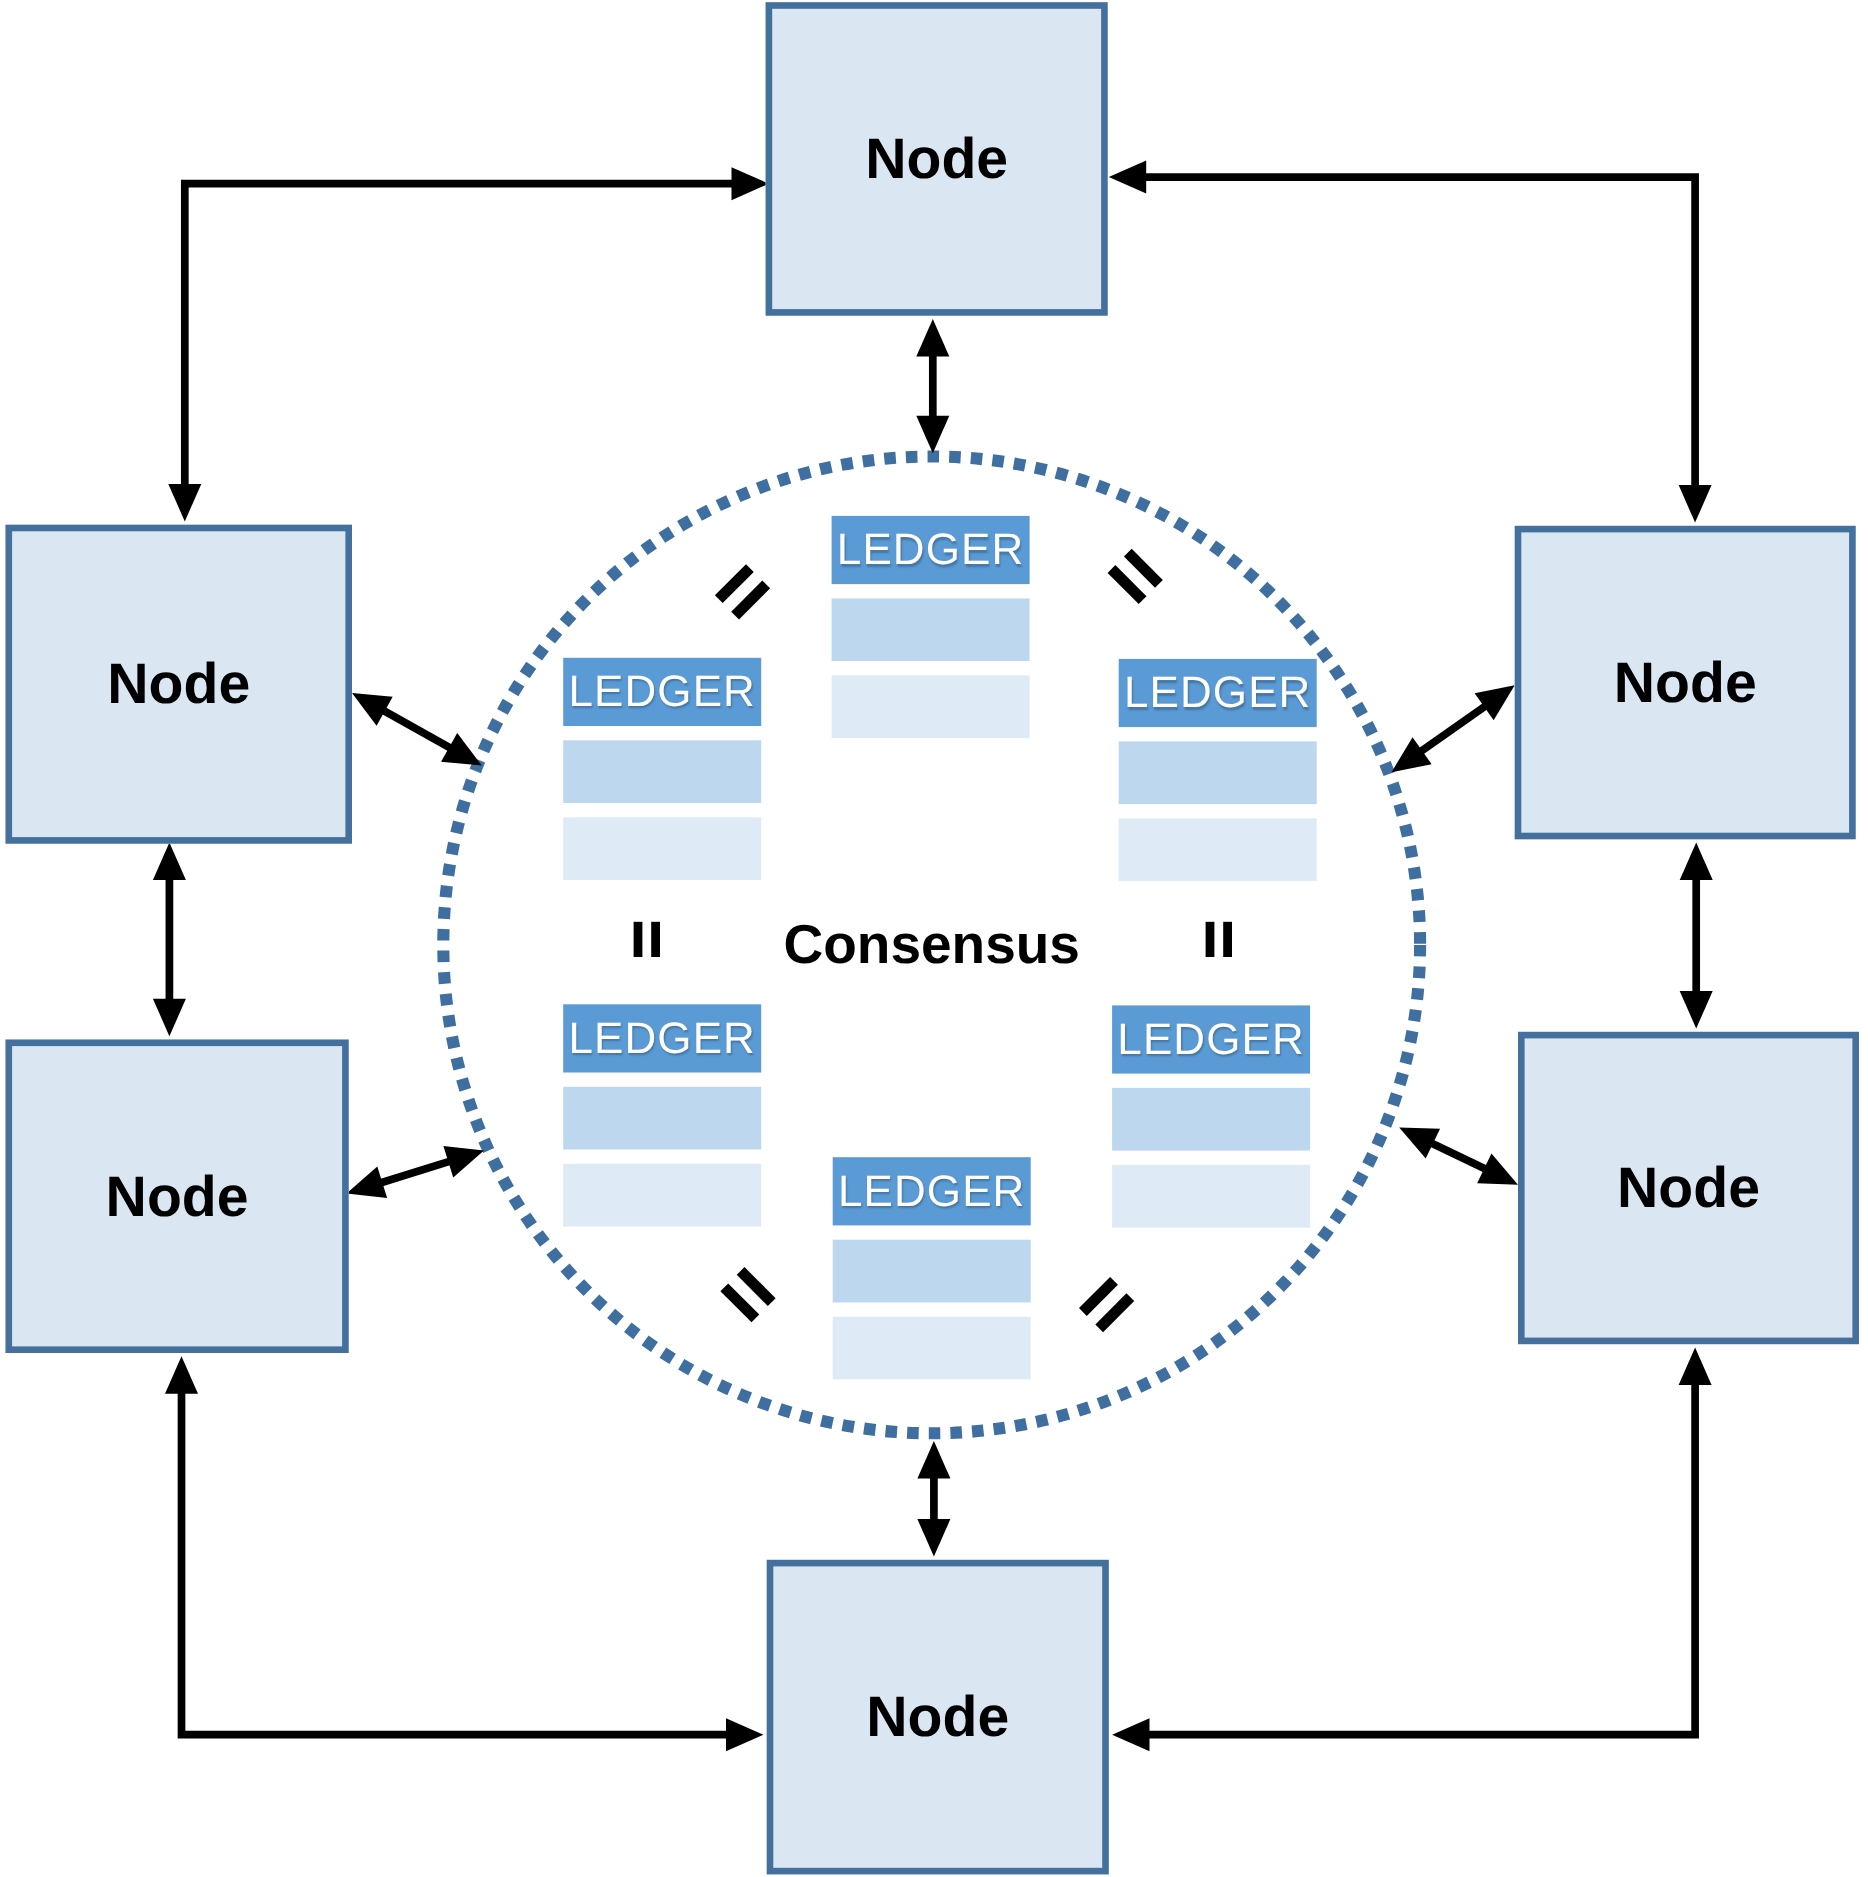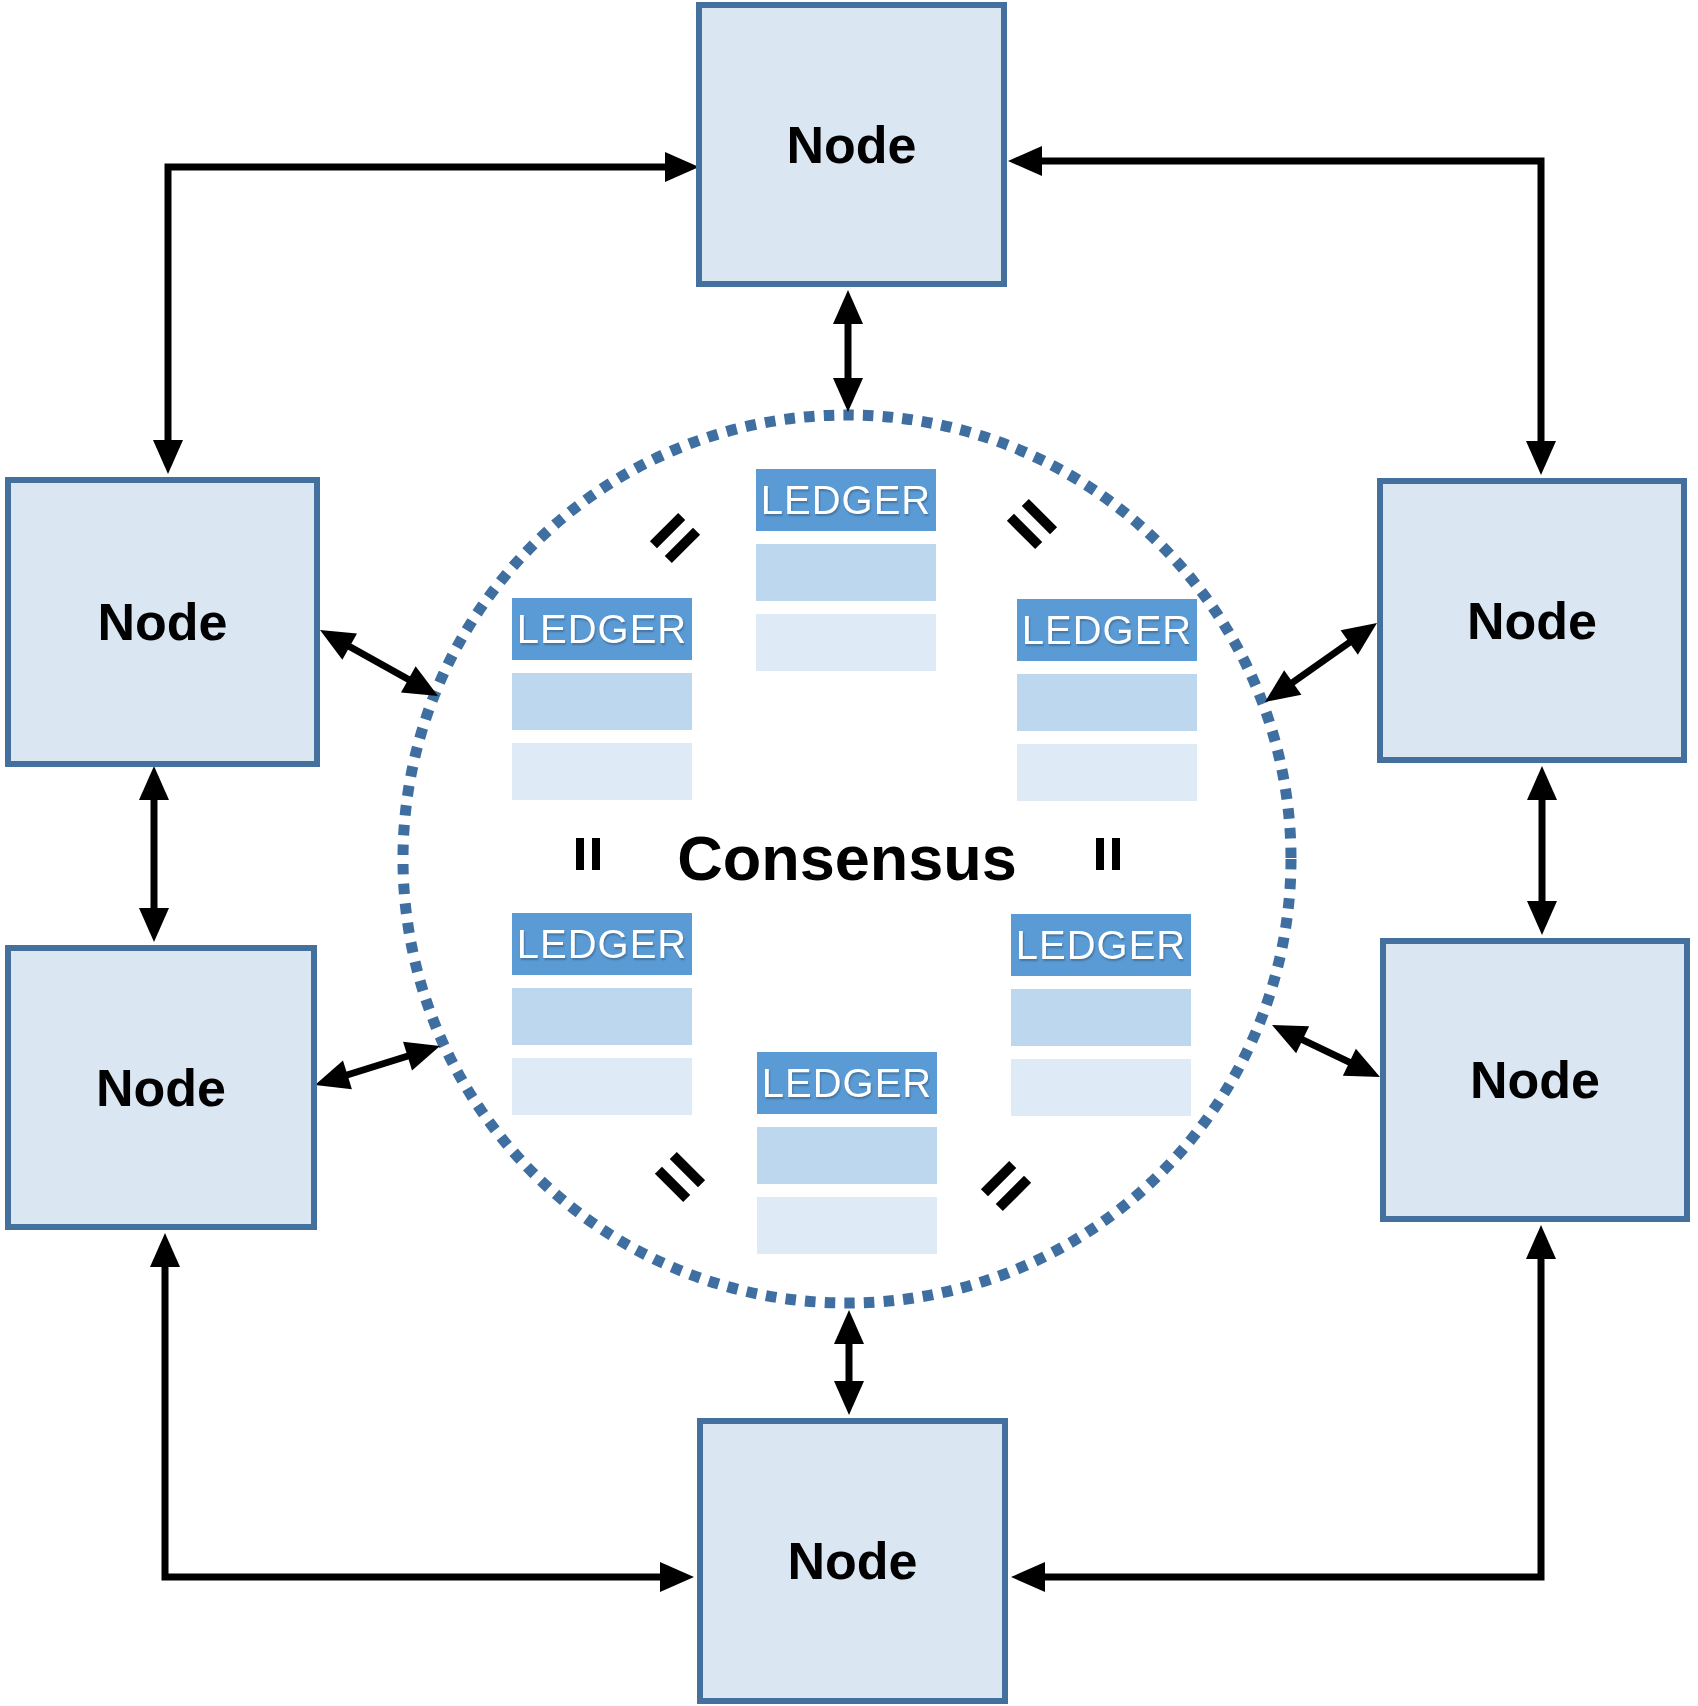--- a/index.html
+++ b/index.html
@@ -31,21 +31,21 @@
   .ledger-row.r2{background:var(--ledger-row2,#deeaf6);}
   .eq{
     position:absolute;display:flex;flex-direction:column;gap:11px;
     transform:translate(-50%,-50%) rotate(var(--rot,0deg));
   }
   .eq .bar{display:block;width:40px;height:10px;background:var(--arrow-color,#000);}
   .eq.small{gap:8px;}
   .eq.small .bar{width:32px;height:8px;}
   .consensus{
     position:absolute;left:847px;top:858px;transform:translate(-50%,-50%);
-    font-size:63px;font-weight:700;color:var(--text-color,#000);white-space:nowrap;
+    font-size:50px;font-weight:700;color:var(--text-color,#000);white-space:nowrap;
   }
 </style>
 </head>
 <body>
 
 <div id="canvas">
 
   <svg id="arrow-layer" viewBox="0 0 1698 1706" xmlns="http://www.w3.org/2000/svg">
     <circle cx="847" cy="859" r="444" fill="none" stroke="var(--dots-color,#3f6fa0)" stroke-width="11" stroke-dasharray="10.5 9.2"></circle>
   <polyline points="673,167 168,167 168,448" fill="none" stroke="var(--arrow-color,#000)" stroke-width="7"></polyline>

